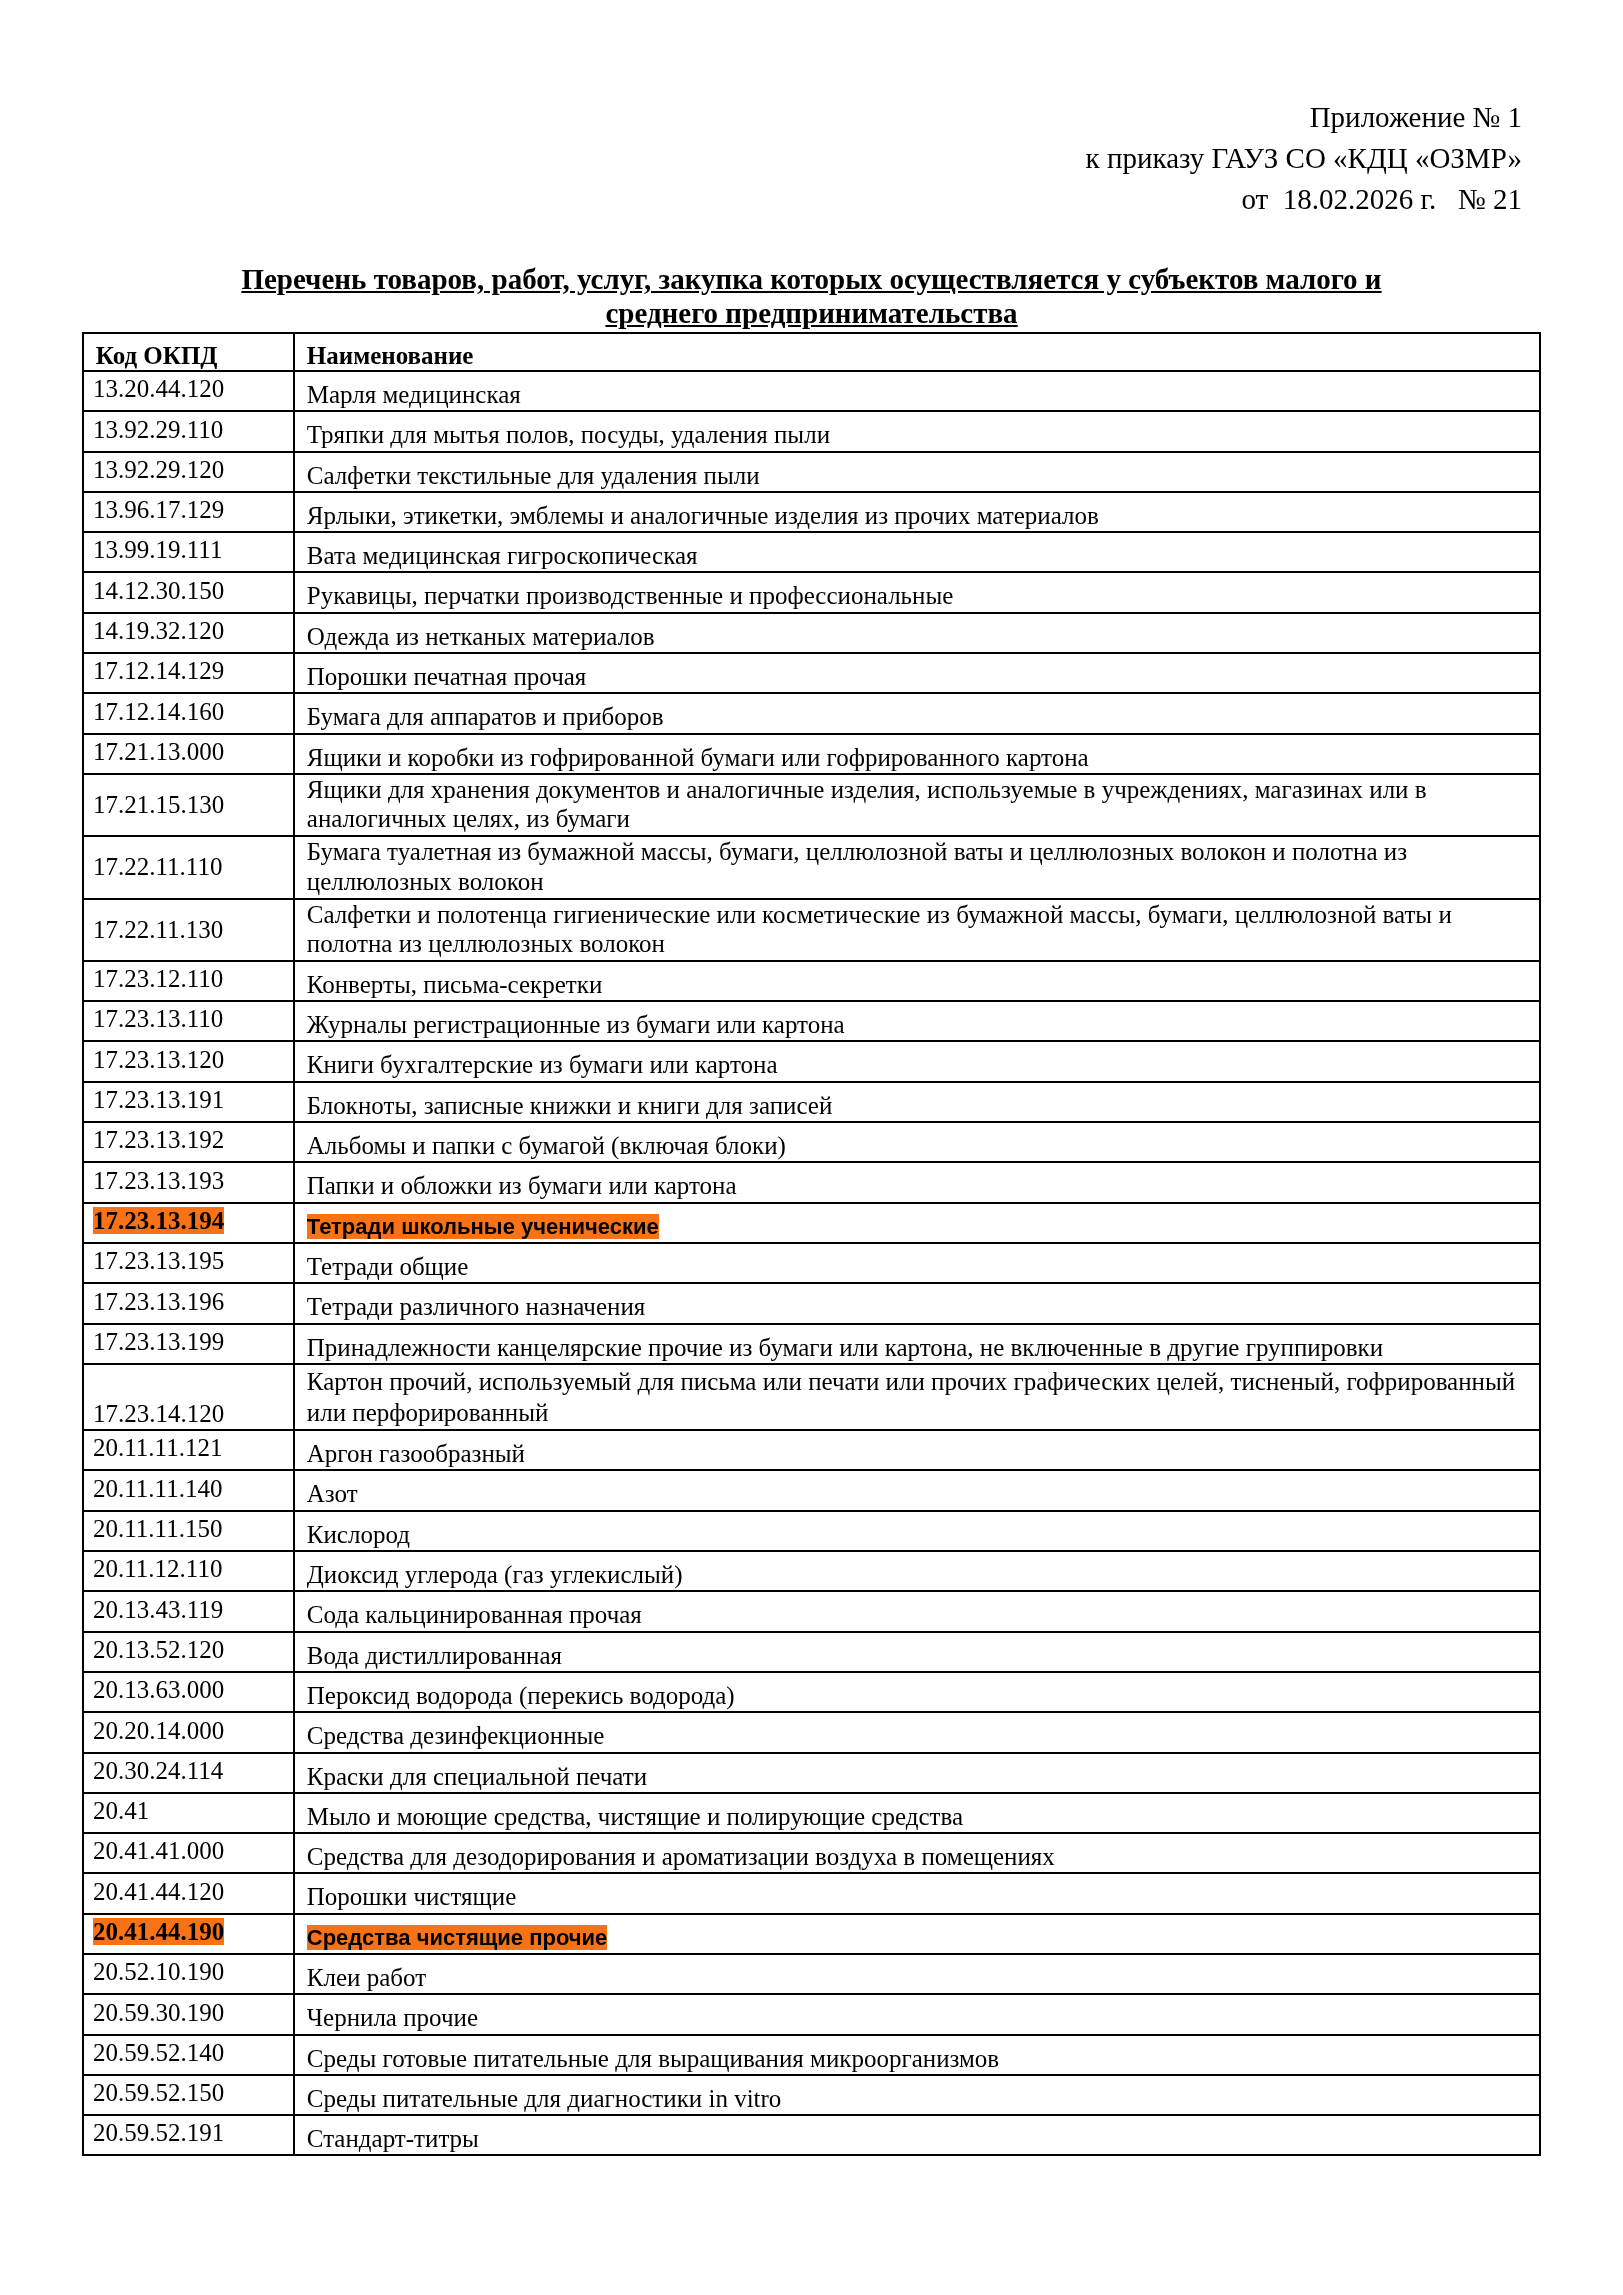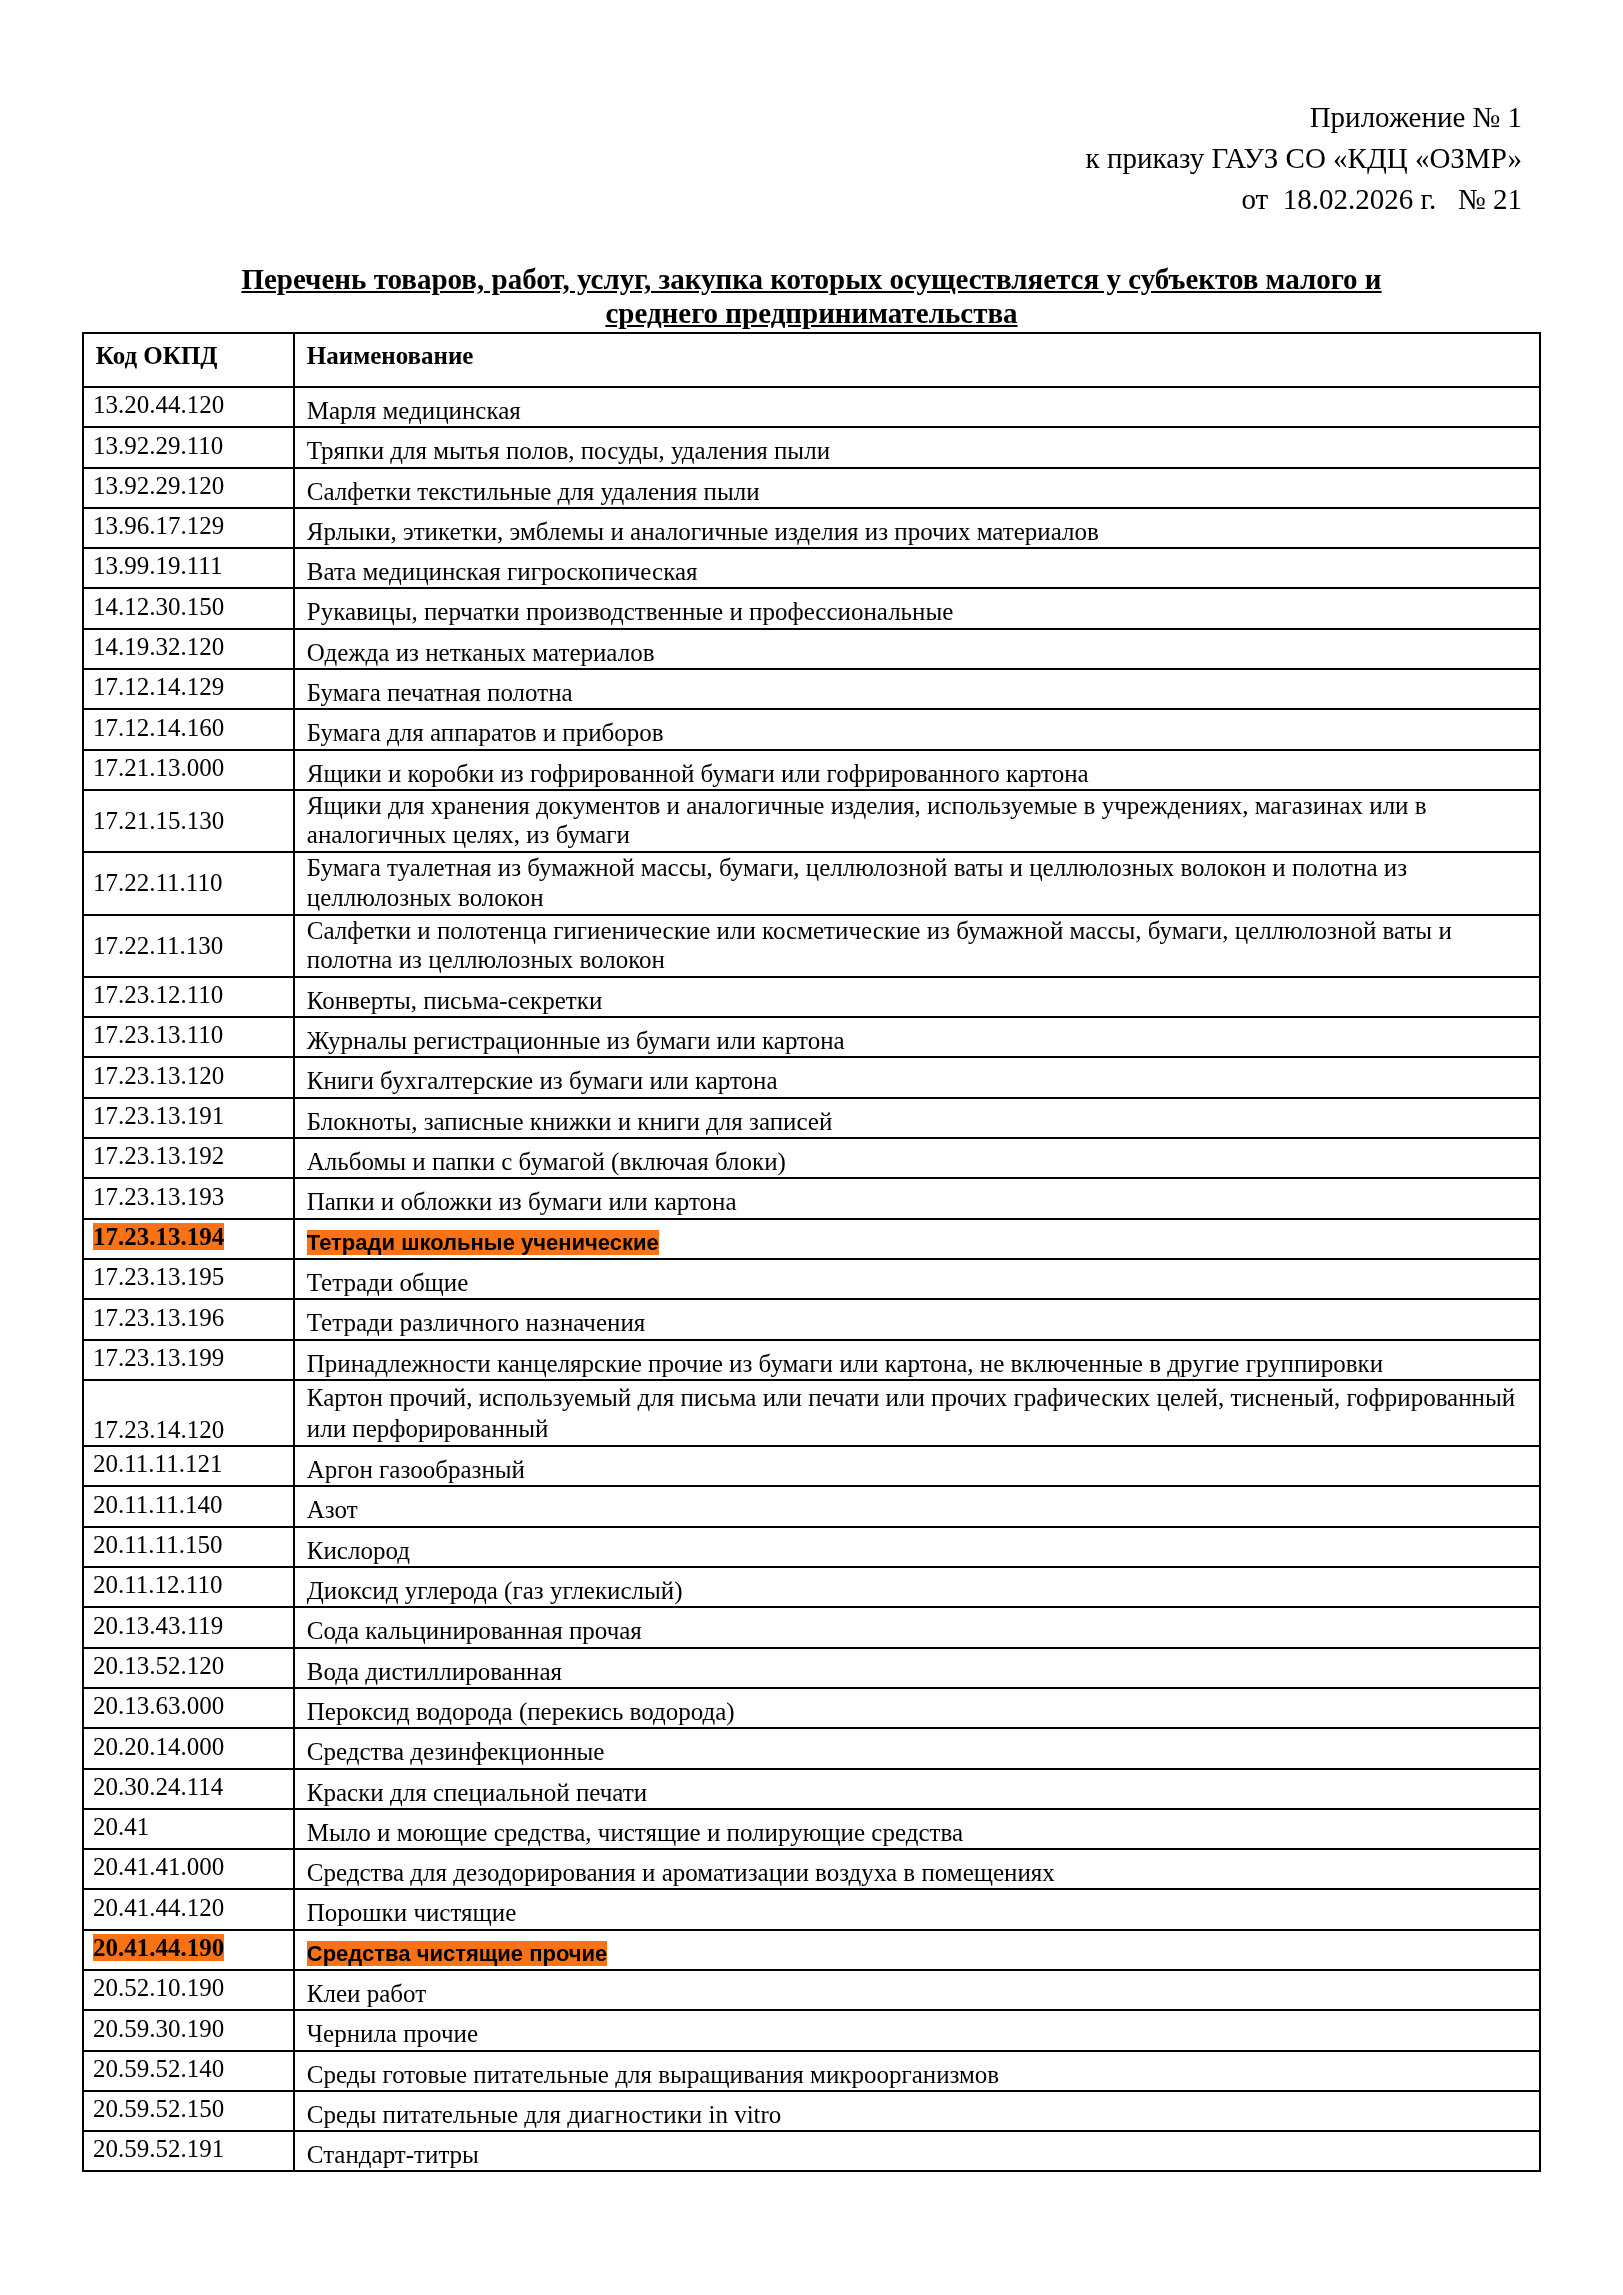--- a/index.html
+++ b/index.html
@@ -8,21 +8,21 @@
   .header-block { position: absolute; right: 101px; top: 97px; text-align: right;
                   font-size: 29px; line-height: 41px; }
   .header-block div { white-space: pre; }
   .title { position: absolute; left: 82px; width: 1459px; top: 262px; text-align: center;
            font-weight: bold; font-size: 29px; line-height: 34px; text-decoration: underline; }
   table.okpd { position: absolute; left: 82px; top: 332px; width: 1459px;
                border-collapse: collapse; table-layout: fixed; }
   table.okpd col.c1 { width: 211px; }
   table.okpd td, table.okpd th { border: 2.6px solid #000; padding: 0 11.8px;
                font-size: 25px; line-height: 28px; text-align: left; }
-  table.okpd th { font-weight: bold; height: 36px; vertical-align: bottom; padding-bottom: 16px; }
+  table.okpd th { font-weight: bold; height: 36px; vertical-align: bottom; padding-bottom: 0; }
   table.okpd td { height: 35px; }
   table.okpd td.code { vertical-align: middle; padding-left: 9px; }
   table.okpd td.name { vertical-align: bottom; padding-bottom: 1.3px; }
   tr.single td.code { vertical-align: top; padding-top: 3.3px; }
   tr.double td { height: 59px; }
   tr.double td.code { vertical-align: middle; padding-top: 0; }
   tr.double td.name { vertical-align: middle; line-height: 29.4px; }
   tr.double-bottom td { height: 63px; }
   tr.double-bottom td.code { vertical-align: bottom; padding-bottom: 1.3px; }
   tr.double-bottom td.name { vertical-align: bottom; line-height: 31px; padding-bottom: 1.3px; }
@@ -78,21 +78,21 @@
       <tr class="single">
         <td class="code"><span>14.12.30.150</span></td>
         <td class="name"><span>Рукавицы, перчатки производственные и профессиональные</span></td>
       </tr>
       <tr class="single">
         <td class="code"><span>14.19.32.120</span></td>
         <td class="name"><span>Одежда из нетканых материалов</span></td>
       </tr>
       <tr class="single">
         <td class="code"><span>17.12.14.129</span></td>
-        <td class="name"><span>Бумага печатная полотна</span></td>
+        <td class="name"><span>Порошки печатная прочая</span></td>
       </tr>
       <tr class="single">
         <td class="code"><span>17.12.14.160</span></td>
         <td class="name"><span>Бумага для аппаратов и приборов</span></td>
       </tr>
       <tr class="single">
         <td class="code"><span>17.21.13.000</span></td>
         <td class="name"><span>Ящики и коробки из гофрированной бумаги или гофрированного картона</span></td>
       </tr>
       <tr class="double">

